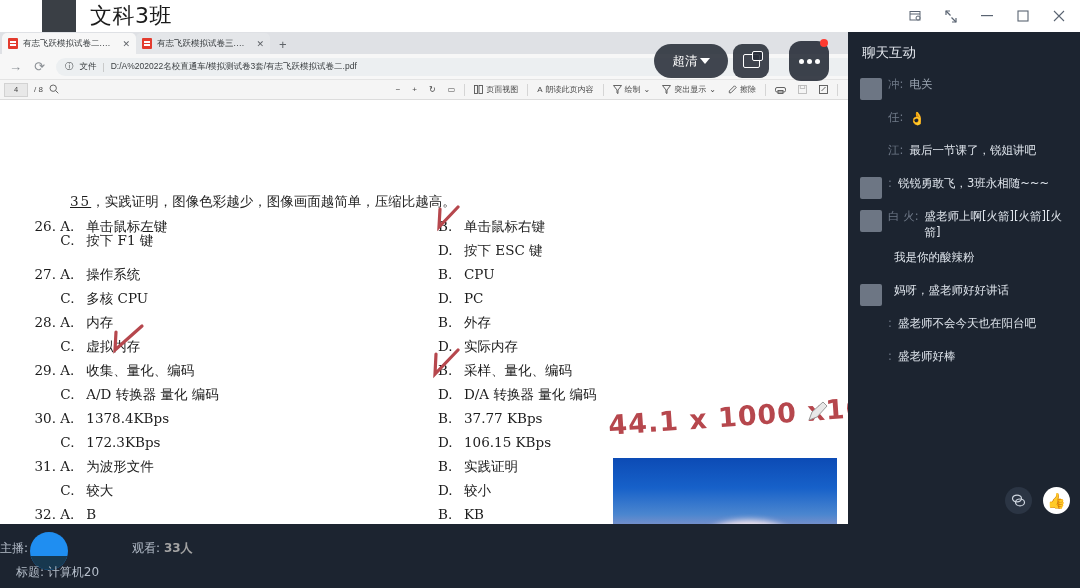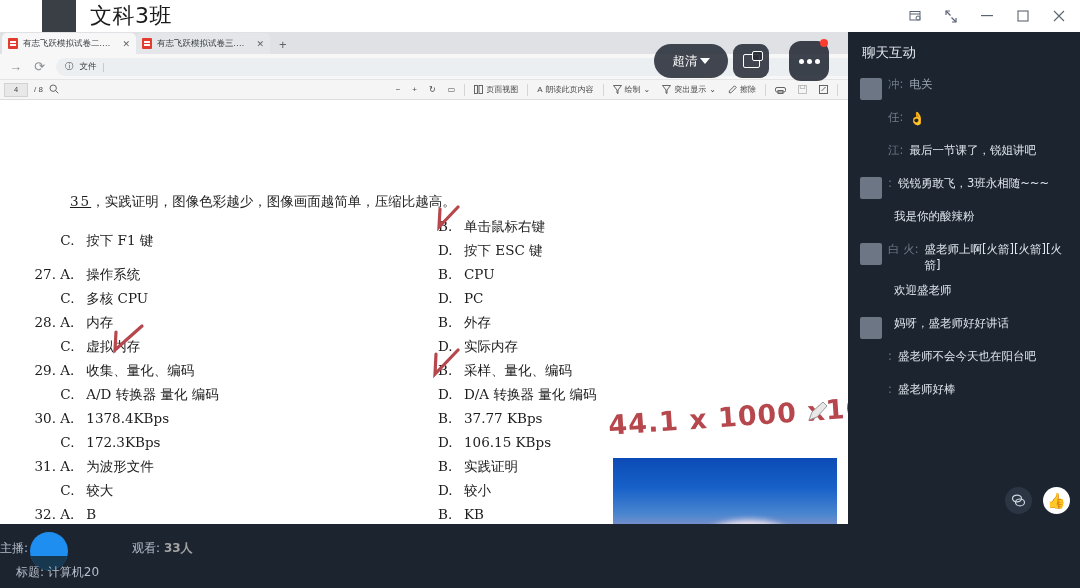--- a/index.html
+++ b/index.html
@@ -274,20 +274,21 @@
       <div class="newtab">+</div>
     </div>
 
     <div class="addrbar">
       <span class="nav-ico">→</span>
       <span class="nav-ico">⟳</span>
       <div class="urlbox">
         <span>ⓘ</span>
         <span>文件</span>
         <span class="sep">|</span>
+        <span>D:/A%202022名校直通车/模拟测试卷3套/有志飞跃模拟试卷二.pdf</span>
       </div>
     </div>
 
     <div class="pdftoolbar">
       <div class="pagebox">4</div>
       <span>/ 8</span>
       <span>
         <svg width="10" height="10" viewBox="0 0 10 10" fill="none" stroke="#666" stroke-width="1">
             <circle cx="4.2" cy="4.2" r="3.2"></circle>
             <path d="M6.6 6.6L9.3 9.3"></path>
@@ -358,20 +359,21 @@
           </svg>
       </span>
     </div>
 
     <div class="pdfpage">
 
       <div class="qline headline">
         <span class="blank-u">35</span><span>，实践证明，图像色彩越少，图像画面越简单，压缩比越高。</span>
       </div>
 
+      <div class="qline col-l" style="top:118px"><span class="qnum">26.</span> <span class="qopt-l">A.</span><span>单击鼠标左键</span></div>
       <div class="qline col-r" style="top:118px"><span class="qopt-l">B.</span><span>单击鼠标右键</span></div>
       <div class="qline col-l" style="top:132px"><span class="qnum"></span> <span class="qopt-l">C.</span><span>按下 F1 键</span></div>
       <div class="qline col-r" style="top:142px"><span class="qopt-l">D.</span><span>按下 ESC 键</span></div>
 
       <div class="qline col-l" style="top:166px"><span class="qnum">27.</span> <span class="qopt-l">A.</span><span>操作系统</span></div>
       <div class="qline col-r" style="top:166px"><span class="qopt-l">B.</span><span>CPU</span></div>
       <div class="qline col-l" style="top:190px"><span class="qnum"></span> <span class="qopt-l">C.</span><span>多核 CPU</span></div>
       <div class="qline col-r" style="top:190px"><span class="qopt-l">D.</span><span>PC</span></div>
 
       <div class="qline col-l" style="top:214px"><span class="qnum">28.</span> <span class="qopt-l">A.</span><span>内存</span></div>
@@ -455,33 +457,28 @@
       <span class="av hidden"></span>
       <span class="who">江:</span>
       <span class="txt">最后一节课了，锐姐讲吧</span>
     </div>
     <div class="msg">
       <span class="av"></span>
       <span class="who">:</span>
       <span class="txt">锐锐勇敢飞，3班永相随~~~</span>
     </div>
     <div class="msg">
+      <span class="av"></span>
+      <span class="who">白 火:</span>
+      <span class="txt">盛老师上啊[火箭][火箭][火箭]</span>
+    </div>
+    <div class="msg">
       <span class="av hidden"></span>
       <span class="who"></span>
       <span class="txt">我是你的酸辣粉</span>
-    </div>
-    <div class="msg">
-      <span class="av"></span>
-      <span class="who">白 火:</span>
-      <span class="txt">盛老师上啊[火箭][火箭][火箭]</span>
-    </div>
-    <div class="msg">
-      <span class="av hidden"></span>
-      <span class="who"></span>
-      <span class="txt">欢迎盛老师</span>
     </div>
     <div class="msg">
       <span class="av"></span>
       <span class="who"></span>
       <span class="txt">妈呀，盛老师好好讲话</span>
     </div>
     <div class="msg">
       <span class="av hidden"></span>
       <span class="who">:</span>
       <span class="txt">盛老师不会今天也在阳台吧</span>

